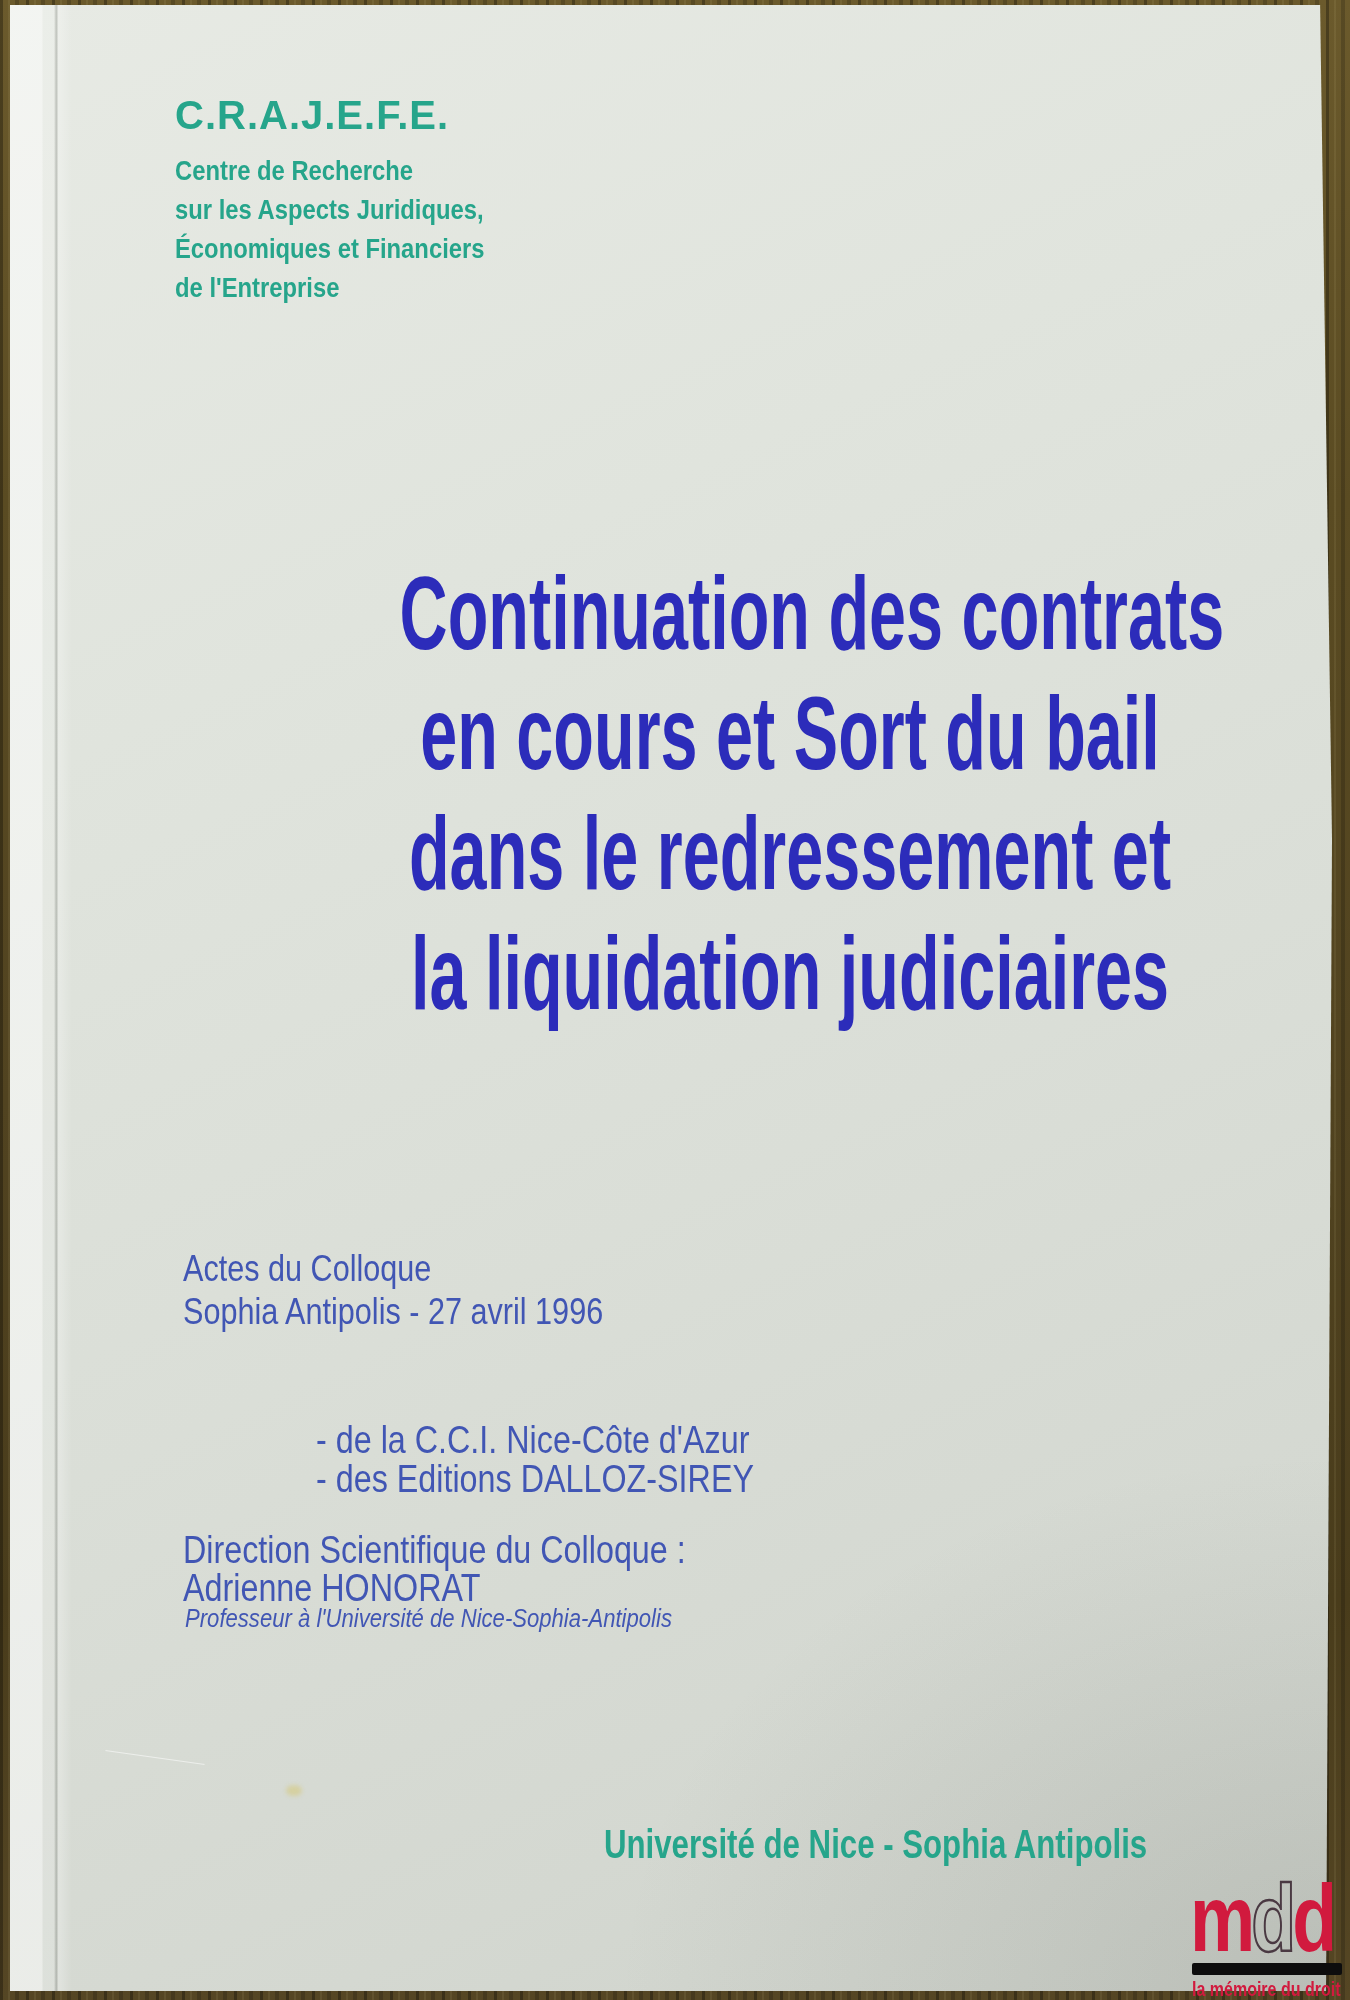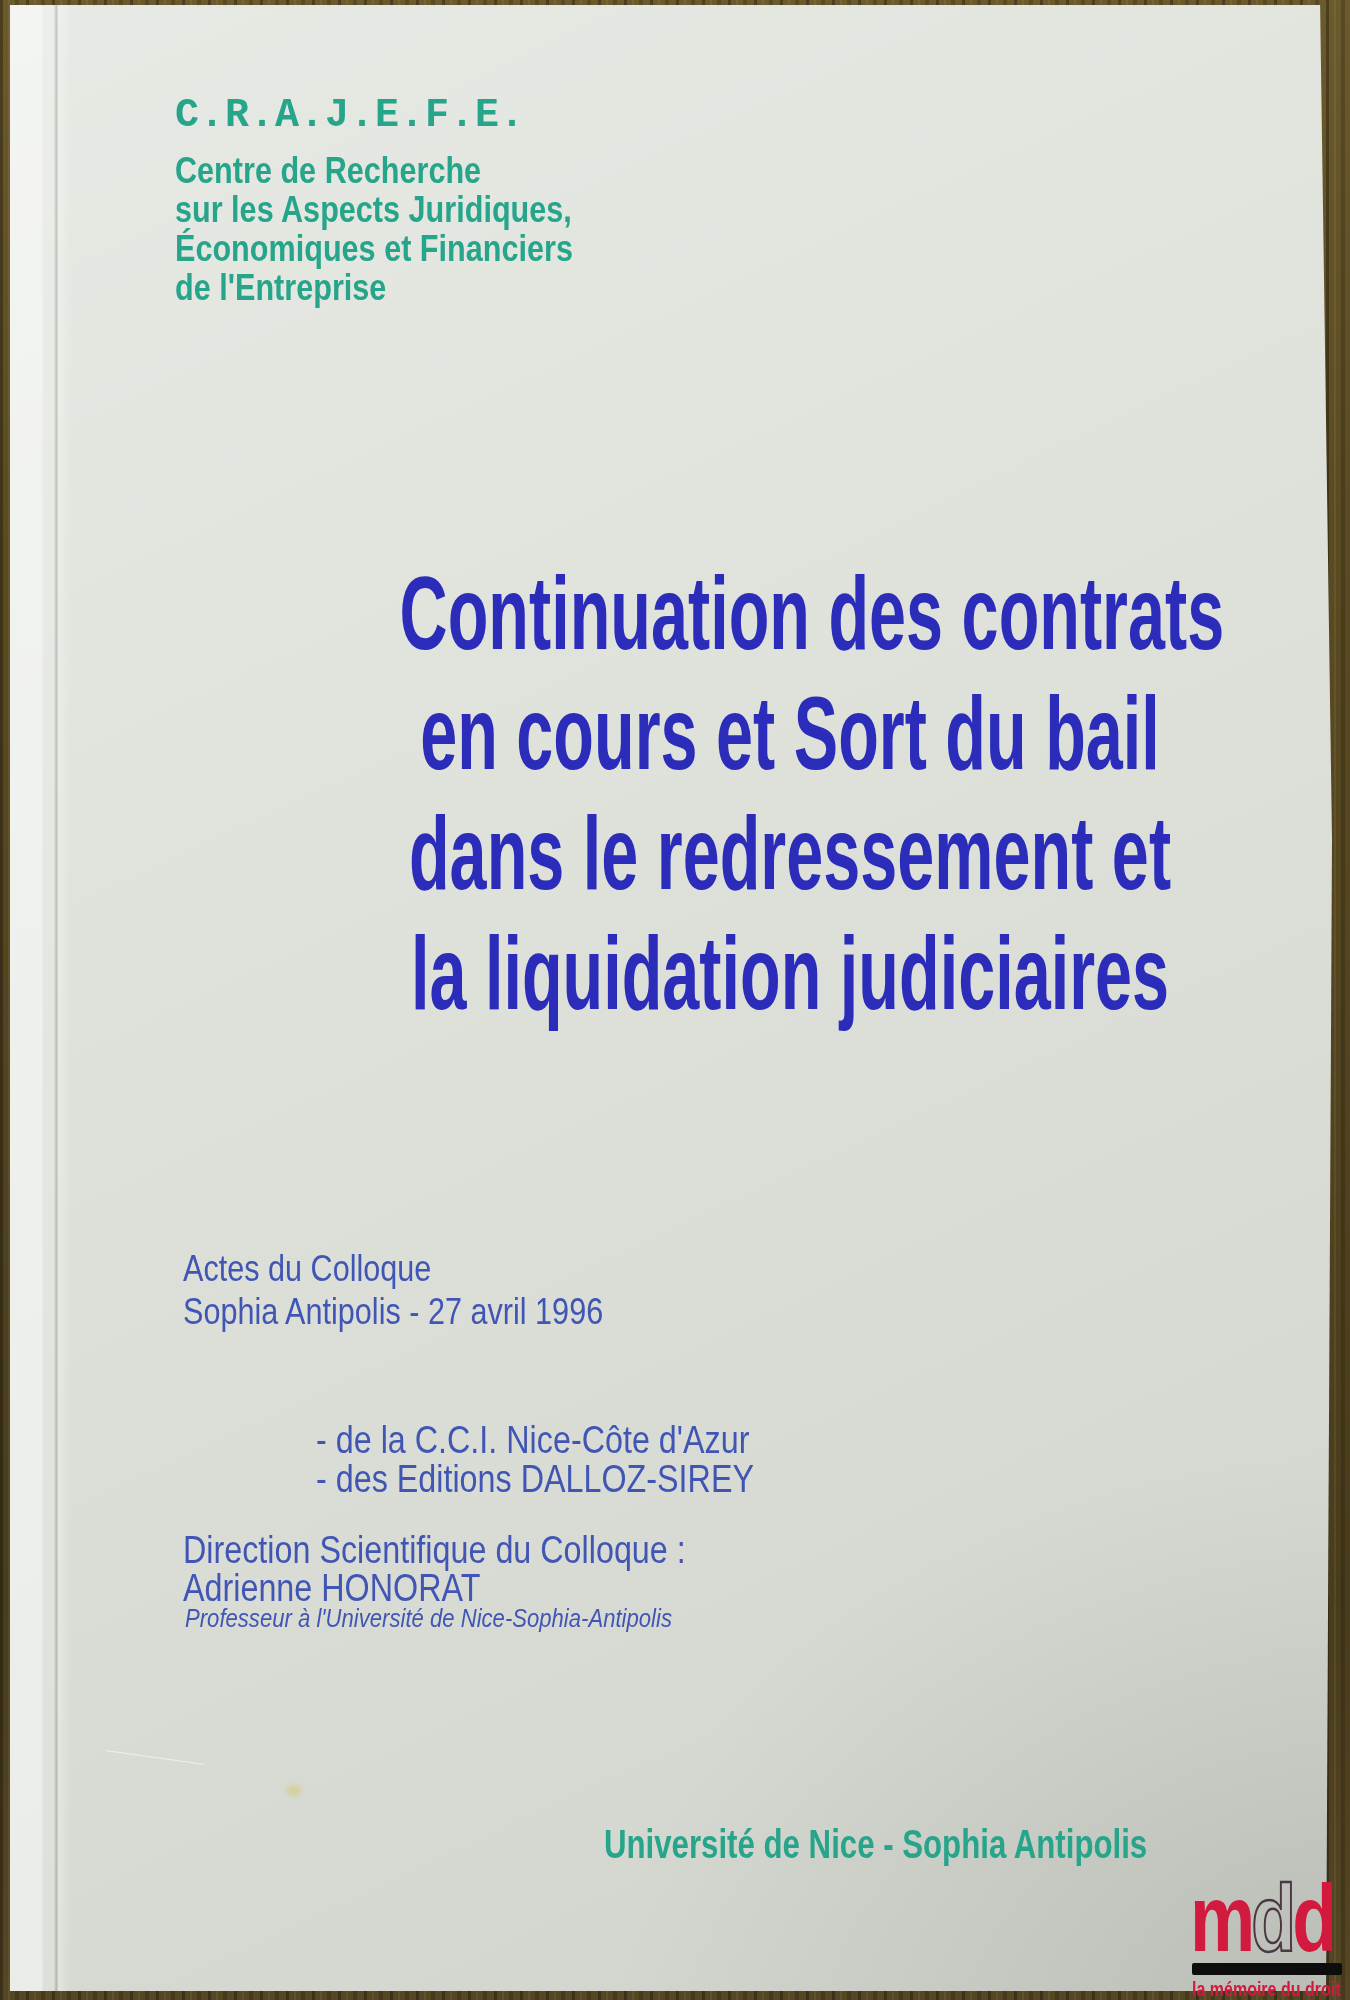--- a/index.html
+++ b/index.html
@@ -28,22 +28,22 @@
     box-shadow:3px 0 10px rgba(0,0,0,.45);
   }
   .abs{position:absolute;}
   .nowrap{white-space:nowrap;}
   .cond{transform:scaleX(.85);transform-origin:0 0;white-space:nowrap;}
   .teal{color:var(--teal,#26a58b);}
   .titleblue{color:var(--title-blue,#2c2cba);}
   .bodyblue{color:var(--body-blue,#4156b4);}
 
   
-  #org-acronym{left:165px;top:88px;font-size:40px;font-weight:bold;letter-spacing:1px;font-family:Liberation Mono, monospace;}
-  #org-name{left:165px;top:146px;font-size:36px;font-weight:bold;line-height:39px;}
+  #org-acronym{left:165px;top:88px;font-size:40px;font-weight:bold;letter-spacing:1px;}
+  #org-name{left:165px;top:146px;font-size:28px;font-weight:bold;line-height:39px;}
 
   
   #title{left:170px;top:548px;width:1220px;text-align:center;
          font-size:104px;font-weight:bold;line-height:120px;}
   .title-line{transform:scaleX(.64);transform-origin:50% 50%;white-space:nowrap;}
 
   
   #event{left:173px;top:1242px;font-size:36px;line-height:43px;}
   #support-intro{left:173px;top:1382px;font-size:38px;}
   #support-items{left:270px;top:1416px;font-size:38px;line-height:39px;margin-left:36px;}

